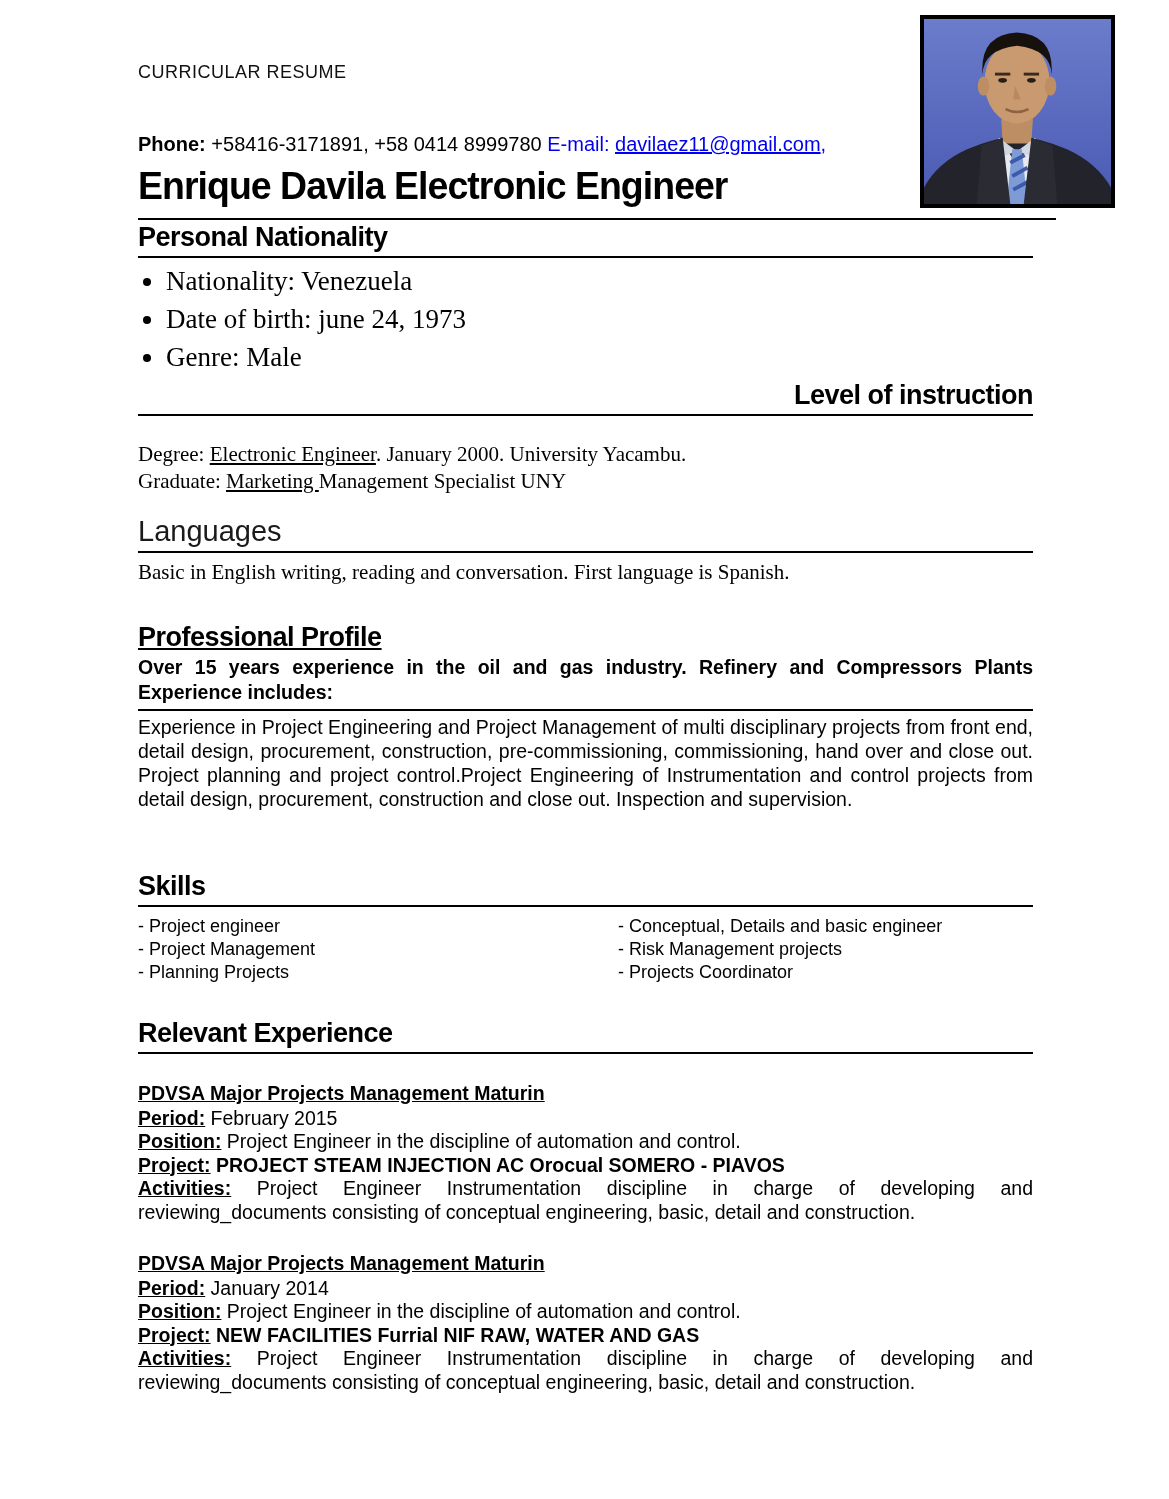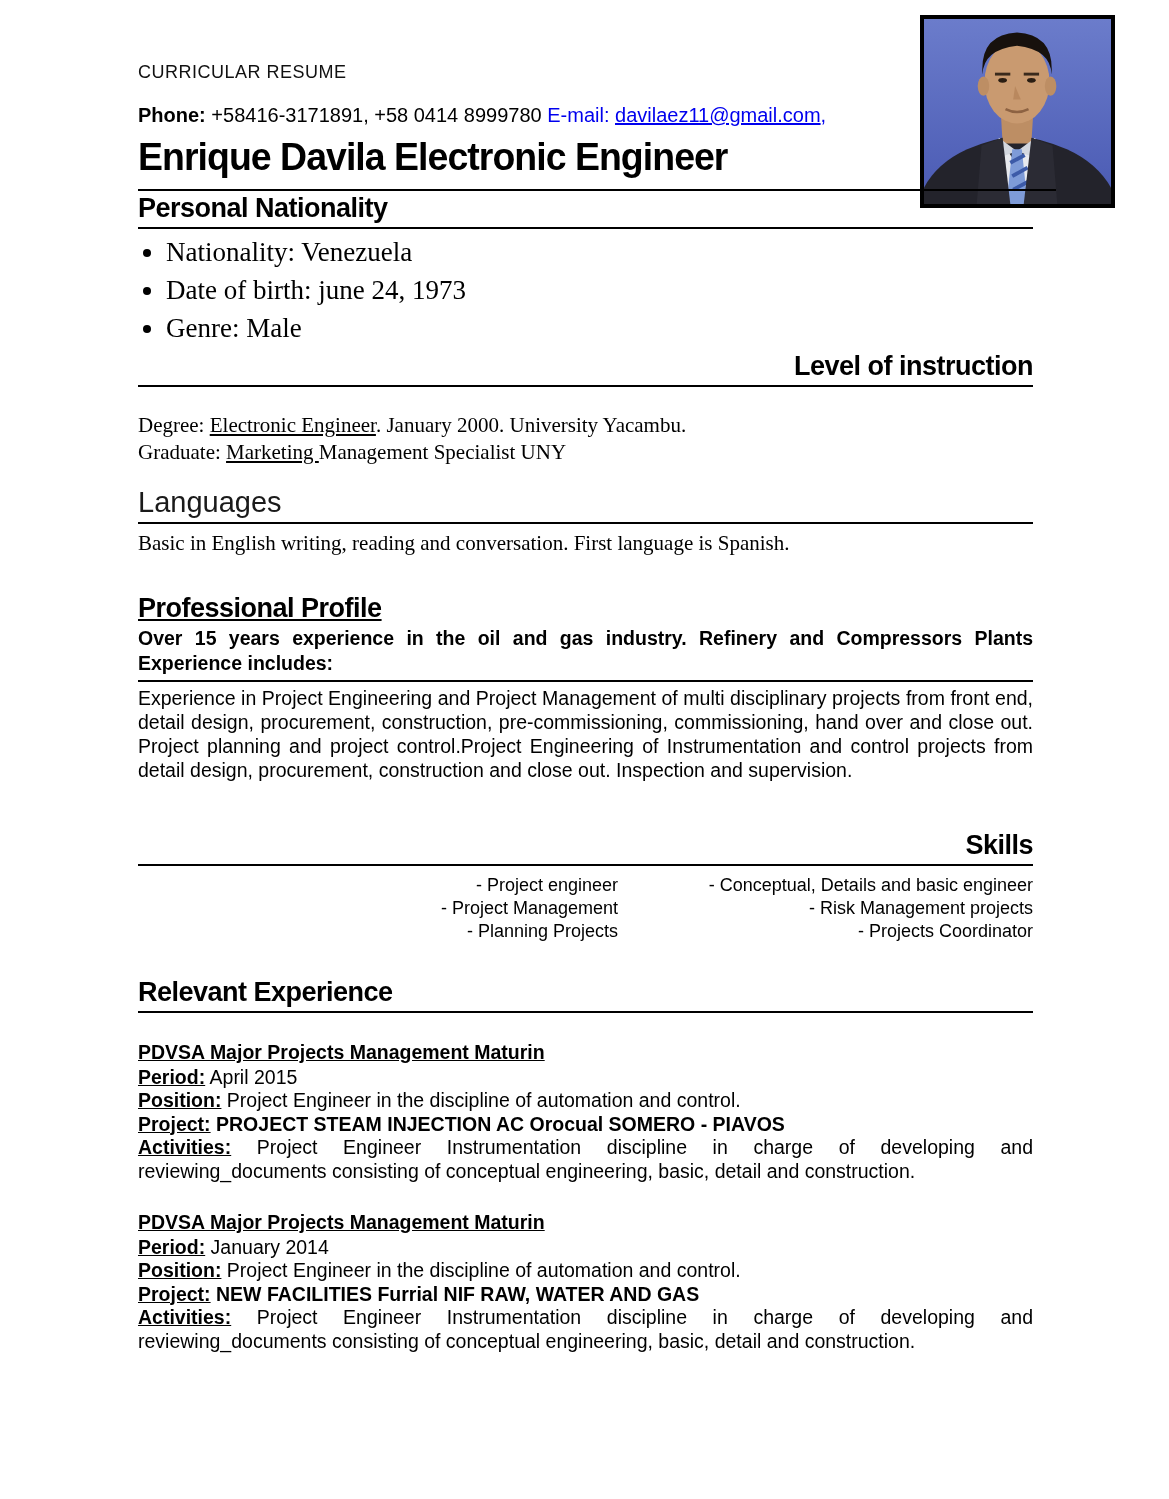--- a/index.html
+++ b/index.html
@@ -30,21 +30,21 @@
     left: 920px;
     top: 15px;
     width: 195px;
     height: 193px;
     border: 4px solid #000;
     box-sizing: border-box;
     background: #5a6abf;
   }
   .photo-frame svg { display: block; width: 100%; height: 100%; }
   .contact {
-    margin-top: 21px;
+    margin-top: 50px;
     font-size: 20px;
     white-space: nowrap;
   }
   .contact .lbl { font-weight: bold; }
   .contact .email-lbl { color: #0000ee; }
   .contact a.email-link {
     color: #0000ee;
     text-decoration: underline;
   }
   .contact .email-comma { color: #0000ee; }
@@ -104,21 +104,21 @@
     line-height: 25px;
     text-align: justify;
     margin: 2px 0 4px 0;
   }
   .body-par {
     font-size: 19.5px;
     line-height: 24px;
     text-align: justify;
     margin: 4px 0 0 0;
   }
-  .skills-wrap { margin-top: 48px; text-align: right; }
+  .skills-wrap { margin-top: 60px; }
   .skills-grid {
     display: grid;
     grid-template-columns: 480px 1fr;
     font-size: 18px;
     line-height: 23px;
     margin-top: 8px;
   }
   .skills-col div { margin-bottom: 0px; }
   .exp-wrap { margin-top: 34px; }
   .job { margin-top: 28px; font-size: 19.5px; line-height: 23.5px; }
@@ -231,21 +231,21 @@
       </div>
     </div>
   </div>
 
   <div class="exp-wrap">
     <h2 class="sec">Relevant Experience</h2>
     <hr class="rule">
 
     <div class="job">
       <div class="company">PDVSA Major Projects Management Maturin</div>
-      <div><span class="row-label">Period:</span><span> April 2015</span></div>
+      <div><span class="row-label">Period:</span><span> February 2015</span></div>
       <div><span class="row-label">Position:</span><span> Project Engineer in the discipline of automation and control.</span></div>
       <div><span class="row-label">Project:</span><span class="bold-val"> PROJECT STEAM INJECTION AC Orocual SOMERO - PIAVOS</span></div>
       <div class="activities"><span class="row-label">Activities:</span><span> Project Engineer Instrumentation discipline in charge of developing and reviewing_documents consisting of conceptual engineering, basic, detail and construction.</span></div>
     </div>
 
     <div class="job">
       <div class="company">PDVSA Major Projects Management Maturin</div>
       <div><span class="row-label">Period:</span><span> January 2014</span></div>
       <div><span class="row-label">Position:</span><span> Project Engineer in the discipline of automation and control.</span></div>
       <div><span class="row-label">Project:</span><span class="bold-val"> NEW FACILITIES Furrial NIF RAW, WATER AND GAS</span></div>

